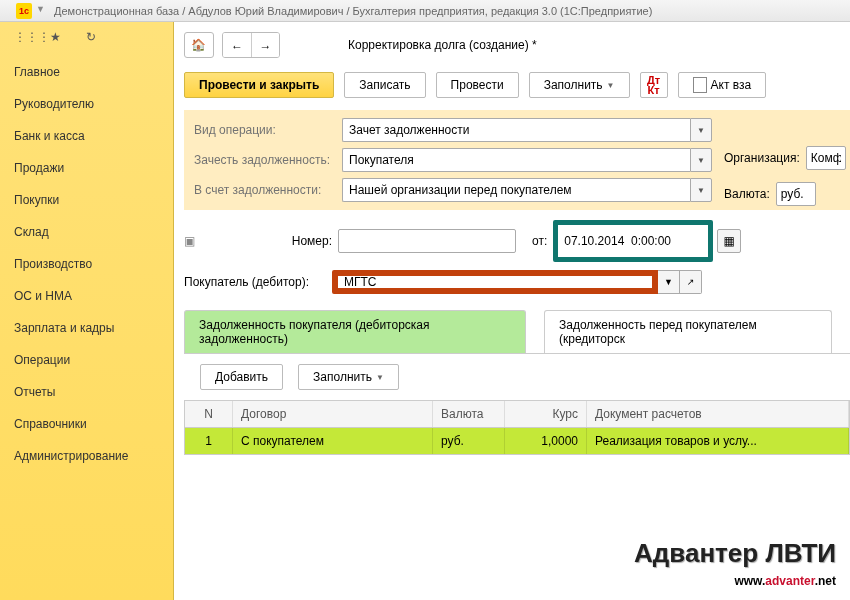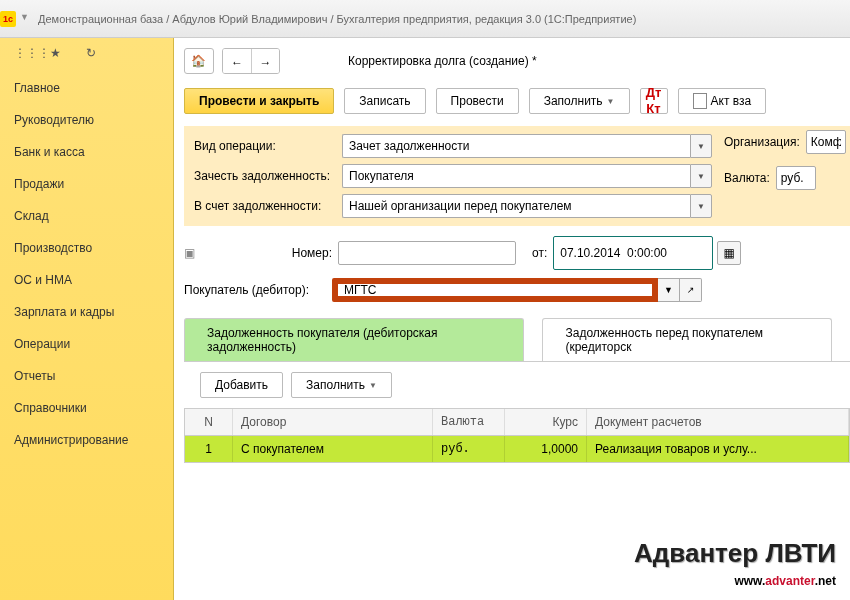--- a/index.html
+++ b/index.html
@@ -1,18 +1,18 @@
 <!DOCTYPE html>
 <html><head>
 <meta charset="utf-8">
 <style>
   * { box-sizing: border-box; margin: 0; padding: 0; font-family: Arial, sans-serif; font-size: 12px; }
   body { width: 850px; height: 600px; overflow: hidden; background: #fff; position: relative; }
 
-  .titlebar { height: 38px; background: linear-gradient(#f5f5f5, #e8e8e8); border-bottom: 1px solid #ccc; display: flex; align-items: center; padding: 0 0; gap: 4px; }
+  .titlebar { height: 22px; background: linear-gradient(#f5f5f5, #e8e8e8); border-bottom: 1px solid #ccc; display: flex; align-items: center; padding: 0 16px; gap: 4px; }
   .tb-logo { width: 16px; height: 16px; background: #ffd700; border-radius: 2px; display: flex; align-items: center; justify-content: center; font-size: 9px; font-weight: bold; color: #d00; }
   .tb-dd { width: 14px; height: 14px; color: #888; font-size: 9px; }
   .tb-text { color: #666; font-size: 11px; white-space: nowrap; overflow: hidden; }
 
   .layout { display: flex; height: calc(100% - 22px); }
 
   .sidebar { width: 174px; background: linear-gradient(#ffe27a, #ffdb5c); border-right: 1px solid #d4b743; }
   .sidebar-top { height: 34px; display: flex; align-items: center; gap: 18px; padding: 0 14px; }
   .st-icon { width: 18px; height: 18px; color: #555; }
   .sidebar-item { padding: 9px 14px; color: #333; cursor: pointer; }
@@ -24,62 +24,62 @@
   .nav-grp { display: flex; border: 1px solid #bbb; border-radius: 3px; overflow: hidden; }
   .nav-grp .half { width: 28px; height: 24px; display: flex; align-items: center; justify-content: center; background: #fff; cursor: pointer; }
   .nav-grp .half + .half { border-left: 1px solid #ccc; }
   .page-title { font-size: 12px; font-weight: normal; margin-left: 60px; }
 
   .toolbar { display: flex; align-items: center; gap: 10px; margin-bottom: 12px; }
   .btn { height: 26px; padding: 0 14px; border: 1px solid #bbb; border-radius: 2px; background: #fff; cursor: pointer; display: flex; align-items: center; gap: 4px; }
   .btn.primary { background: linear-gradient(#ffe27a, #ffd342); border-color: #d4b743; font-weight: bold; }
   .btn .caret { font-size: 8px; color: #666; }
   .btn-icon { width: 28px; padding: 0; justify-content: center; }
-  .dt-kt { color: #c00; font-size: 13px; line-height: 16px; font-weight: bold; }
+  .dt-kt { color: #c00; font-size: 11px; line-height: 10px; font-weight: bold; }
   .sheet-icn { width: 14px; height: 16px; border: 1px solid #888; background: #fff; position: relative; }
 
   .form-block { background: #ffedc1; padding: 8px 10px; margin-bottom: 10px; width: 700px; }
   .form-row { display: flex; align-items: center; margin-bottom: 6px; }
   .form-row:last-child { margin-bottom: 0; }
-  .form-label { width: 148px; color: #000000; }
+  .form-label { width: 148px; color: #737373; }
   .combo { flex: 0 0 370px; display: flex; }
   .combo input { flex: 1; height: 24px; border: 1px solid #aaa; border-right: none; border-radius: 2px 0 0 2px; padding: 0 6px; background: #fff; }
   .combo .dd { width: 22px; height: 24px; border: 1px solid #aaa; border-radius: 0 2px 2px 0; background: #f5f5f5; display: flex; align-items: center; justify-content: center; font-size: 8px; color: #555; cursor: pointer; }
-  .side-fields { position: absolute; left: 724px; top: 130px; }
+  .side-fields { position: absolute; left: 724px; top: 146px; }
   .side-row { display: flex; align-items: center; margin-bottom: 12px; gap: 6px; }
   .side-row input { width: 40px; height: 24px; border: 1px solid #aaa; border-radius: 2px; padding: 0 4px; }
 
   .num-row { display: flex; align-items: center; margin-bottom: 8px; }
   .num-row .icn { width: 20px; margin-right: 50px; color: #888; }
   .num-row .lbl { width: 78px; text-align: right; margin-right: 6px; }
   .num-input { width: 178px; height: 24px; border: 1px solid #aaa; border-radius: 2px; padding: 0 6px; }
-  .date-input { width: 160px; height: 24px; border: 1px solid #0f766e; border-radius: 2px; padding: 16px 6px; margin-left: 6px; }
+  .date-input { width: 160px; height: 24px; border: 5px solid #0f766e; border-radius: 2px; padding: 16px 6px; margin-left: 6px; }
   .cal-btn { width: 24px; height: 24px; border: 1px solid #aaa; border-radius: 2px; background: #f5f5f5; margin-left: 4px; display: flex; align-items: center; justify-content: center; cursor: pointer; }
 
   .buyer-row { display: flex; align-items: center; margin-bottom: 16px; }
   .buyer-row .lbl { width: 148px; }
   .buyer-combo { flex: 0 0 370px; display: flex; }
   .buyer-combo input { flex: 1; height: 24px; border: 6px solid #c2410c; border-radius: 2px 0 0 2px; padding: 0 6px; }
   .buyer-combo .dd, .buyer-combo .open { width: 22px; height: 24px; border: 1px solid #aaa; border-left: none; background: #f5f5f5; display: flex; align-items: center; justify-content: center; font-size: 9px; cursor: pointer; }
   .buyer-combo .open { border-radius: 0 2px 2px 0; }
 
   .tabs { display: flex; border-bottom: 1px solid #ccc; }
-  .tab { padding: 7px 22px; border: 1px solid #ccc; border-bottom: none; background: #fff; border-radius: 3px 3px 0 0; margin-right: 18px; cursor: pointer; }
+  .tab { padding: 7px 14px; border: 1px solid #ccc; border-bottom: none; background: #fff; border-radius: 3px 3px 0 0; margin-right: 18px; cursor: pointer; }
   .tab.active { background: #b4ea9a; }
 
-  .tab-toolbar { display: flex; gap: 8px; padding: 10px 16px; }
+  .tab-toolbar { display: flex; gap: 15px; padding: 10px 16px; }
 
   .grid { border: 1px solid #ccc; }
   .grid-header { display: flex; background: #f5f5f5; border-bottom: 1px solid #ccc; }
   .grid-header .cell { padding: 6px 8px; border-right: 1px solid #ddd; color: #555; }
   .grid-row { display: flex; background: #c4e838; }
   .grid-row .cell { padding: 6px 8px; border-right: 1px solid rgba(0,0,0,0.1); }
   .c-n { width: 48px; text-align: center; }
   .c-contract { width: 200px; }
-  .c-cur { width: 72px; font-family: Liberation Mono, monospace; }
+  .c-cur { width: 72px; }
   .c-rate { width: 82px; text-align: right; }
   .c-doc { flex: 1; }
 
   .watermark { position: absolute; right: 14px; bottom: 10px; text-align: right; }
   .wm1 { font-size: 26px; font-weight: bold; color: #222; text-shadow: 1px 1px 1px #aaa; }
   .wm2 { font-size: 18px; font-weight: bold; }
   .wm2 .red { color: #c8102e; }
 </style>
 </head>
 <body>
@@ -94,20 +94,21 @@
   <div class="sidebar">
     <div class="sidebar-top">
       <span class="st-icon">⋮⋮⋮</span>
       <span class="st-icon">★</span>
       <span class="st-icon">↻</span>
     </div>
     <div class="sidebar-item">Главное</div>
     <div class="sidebar-item">Руководителю</div>
     <div class="sidebar-item">Банк и касса</div>
     <div class="sidebar-item">Продажи</div>
+    <div class="sidebar-item">Покупки</div>
     <div class="sidebar-item">Склад</div>
     <div class="sidebar-item">Производство</div>
     <div class="sidebar-item">ОС и НМА</div>
     <div class="sidebar-item">Зарплата и кадры</div>
     <div class="sidebar-item">Операции</div>
     <div class="sidebar-item">Отчеты</div>
     <div class="sidebar-item">Справочники</div>
     <div class="sidebar-item">Администрирование</div>
   </div>
 

